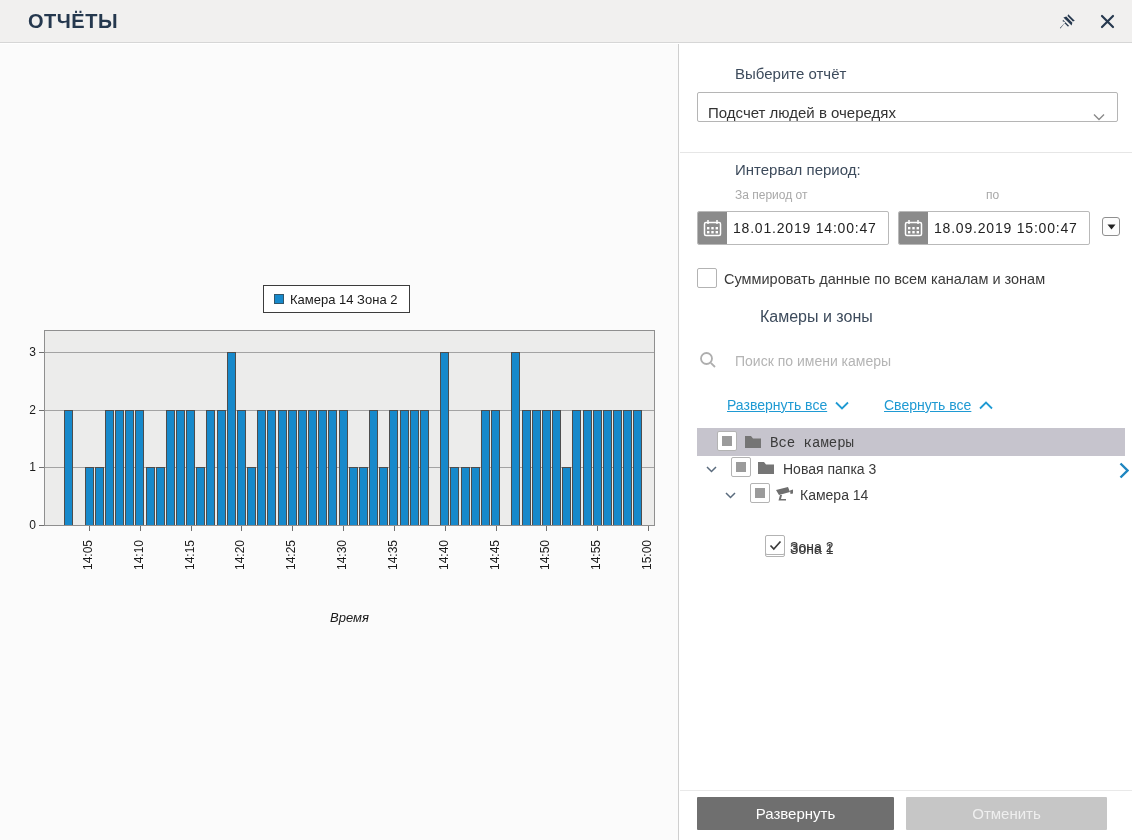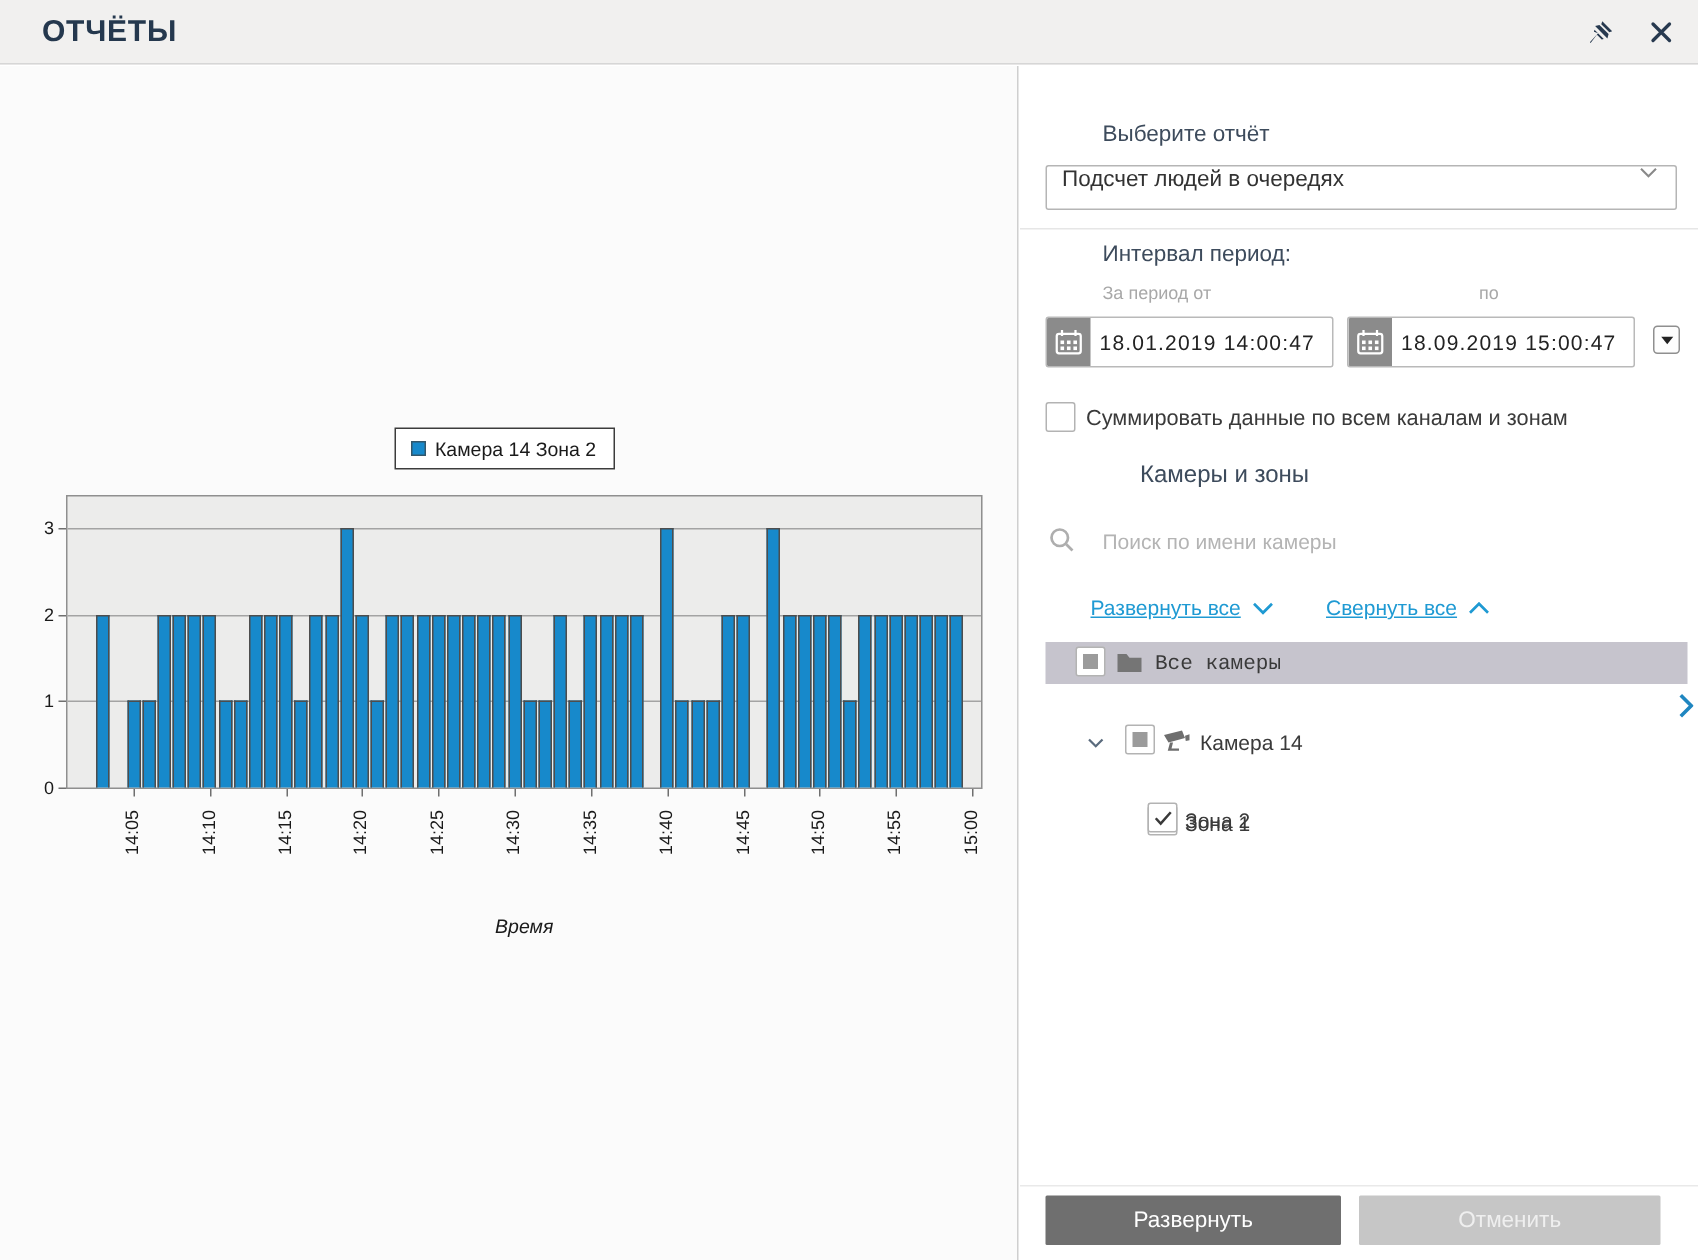--- a/index.html
+++ b/index.html
@@ -68,21 +68,21 @@
     position:absolute; left:44px; top:566px; width:611px; text-align:center;
     font-size:13px; font-style:italic; color:#1a1a1a;
   }
 
   
   .panel { position:absolute; left:680px; top:44px; width:452px; height:796px; background:#ffffff; }
   .p-label { font-size:15px; color:#3d4b5c; }
   .select {
     position:absolute; left:17px; top:48px; width:421px; height:30px;
     border:1px solid #b5b5b5; border-radius:2px; background:#fff;
-    display:flex; align-items:flex-start; cursor:pointer;margin-top:18px;
+    display:flex; align-items:flex-end; cursor:pointer;
   }
   .select-value { padding-left:10px; font-size:15px; color:#333; flex:1; }
   .divider { position:absolute; left:0; width:452px; height:1px; background:#e6e6e6; }
 
   .small-gray { font-size:12px; color:#a8a8a8; position:absolute; }
   .datefield {
     position:absolute; top:167px; width:192px; height:34px;
     border:1px solid #b9b9b9; border-radius:2px; background:#fff;
     display:flex; align-items:stretch; overflow:hidden;
   }
@@ -251,21 +251,21 @@
         <div class="xtick-label" style="left: 589.22px; top: 490px; height: 36px;">14:55</div>
         <div class="xtick-mark" style="left: 648.04px; top: 482px;"></div>
         <div class="xtick-label" style="left: 640.04px; top: 490px; height: 36px;">15:00</div>
       </div>
 
     <div class="axis-title-x">Время</div>
   </div>
 
   <div class="panel">
 
-    <div class="p-label" style="position:absolute;left:55px;top:37px;">Выберите отчёт</div>
+    <div class="p-label" style="position:absolute;left:55px;top:21px;">Выберите отчёт</div>
 
     <div class="select">
       <span class="select-value">Подсчет людей в очередях</span>
       <svg width="12" height="8" viewBox="0 0 12 8" style="margin-right:12px;">
         <path d="M1 1.5 L6 6.5 L11 1.5" stroke="#8a8a8a" stroke-width="1.4" fill="none"></path>
       </svg>
     </div>
 
     <div class="divider" style="top:108px;"></div>
 
@@ -346,20 +346,32 @@
       <div class="row-hl"></div>
       <div class="cb" style="left:37px;top:1px;">
         <span class="cb-inner"></span>
       </div>
       <svg width="18" height="15" viewBox="0 0 18 15" style="position:absolute;left:64px;top:4px;">
         <path d="M1 2 h6 l2 2.5 h8 v9.5 h-16 z" fill="#757575"></path>
       </svg>
       <span class="lbl" style="left:90px;font-family:Liberation Mono, monospace;">Все камеры</span>
     </div>
 
+    <div class="tree-row" style="top:412px;">
+      <svg class="tw" width="11" height="7" viewBox="0 0 11 7" style="left:26px;top:10px;">
+        <path d="M1 1 L5.5 5.5 L10 1" stroke="#5a6b7d" stroke-width="1.5" fill="none"></path>
+      </svg>
+      <div class="cb" style="left:51px;top:1px;">
+        <span class="cb-inner"></span>
+      </div>
+      <svg width="18" height="15" viewBox="0 0 18 15" style="position:absolute;left:77px;top:4px;">
+        <path d="M1 2 h6 l2 2.5 h8 v9.5 h-16 z" fill="#757575"></path>
+      </svg>
+      <span class="lbl" style="left:103px;">Новая папка 3</span>
+    </div>
 
     <div class="tree-row" style="top:438px;">
       <svg class="tw" width="11" height="7" viewBox="0 0 11 7" style="left:45px;top:10px;">
         <path d="M1 1 L5.5 5.5 L10 1" stroke="#5a6b7d" stroke-width="1.5" fill="none"></path>
       </svg>
       <div class="cb" style="left:70px;top:1px;">
         <span class="cb-inner"></span>
       </div>
       <svg width="20" height="16" viewBox="0 0 20 16" style="position:absolute;left:94px;top:4px;">
         <g fill="#6e6e6e">

